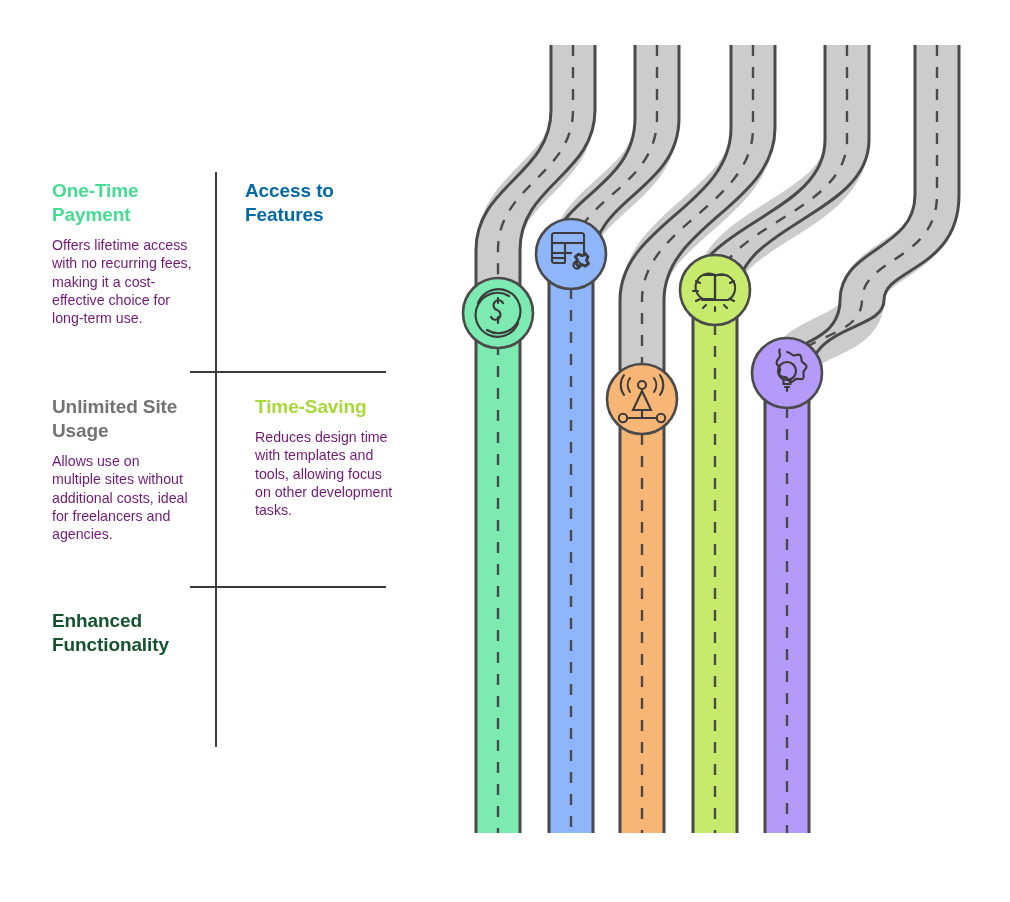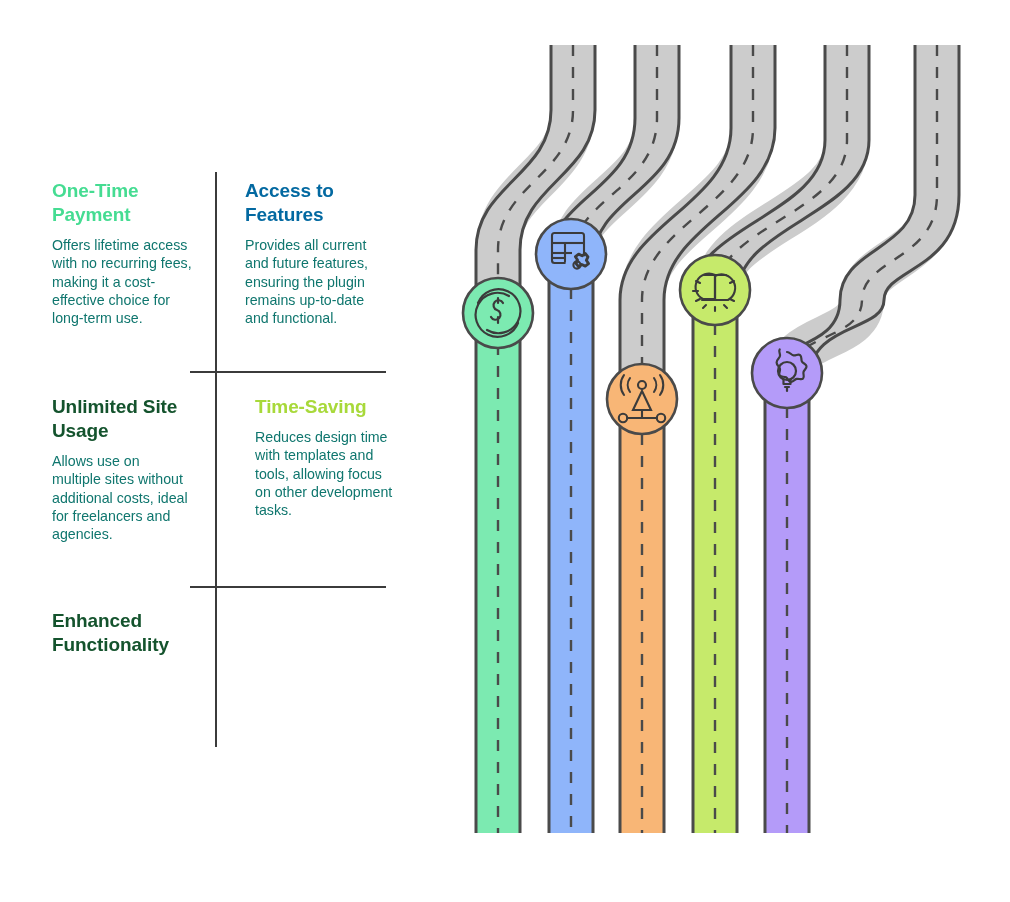--- a/index.html
+++ b/index.html
@@ -13,21 +13,21 @@
 
   
   #text-panel { position: absolute; left: 0; top: 0; width: 440px; height: 902px; }
 
   .cell { position: absolute; }
   .cell-title {
     font-size: 19px; font-weight: bold; line-height: 24px;
     letter-spacing: -0.1px;
   }
   .cell-body {
-    font-size: 14.2px; line-height: 18.3px; color: #0f766e;
+    font-size: 14.2px; line-height: 18.3px; color: #701a75;
     margin-top: 9px;
   }
 
   .divider-v {
     position: absolute; width: 2px; background: #3b3b3b;
   }
   .divider-h {
     position: absolute; height: 2px; background: #3b3b3b;
   }
 
@@ -55,25 +55,24 @@
 
   <div id="text-panel">
 
     <div class="cell" id="cell-0">
       <div class="cell-title" style="color:#45dc92">One-Time Payment</div>
       <div class="cell-body">Offers lifetime access with no recurring fees, making it a cost-effective choice for long-term use.</div>
     </div>
 
     <div class="cell" id="cell-1">
       <div class="cell-title" style="color:#0369a1">Access to Features</div>
-      <div class="cell-body">Provides all current and future features, ensuring the plugin remains up-to-date and functional.</div>
     </div>
 
     <div class="cell" id="cell-2">
-      <div class="cell-title" style="color:#14532d">Unlimited Site Usage</div>
+      <div class="cell-title" style="color:#737373">Unlimited Site Usage</div>
       <div class="cell-body">Allows use on multiple sites without additional costs, ideal for freelancers and agencies.</div>
     </div>
 
     <div class="cell" id="cell-3">
       <div class="cell-title" style="color:#a8d93a">Time-Saving</div>
       <div class="cell-body">Reduces design time with templates and tools, allowing focus on other development tasks.</div>
     </div>
 
     <div class="cell" id="cell-4">
       <div class="cell-title" style="color:#14532d">Enhanced Functionality</div>

